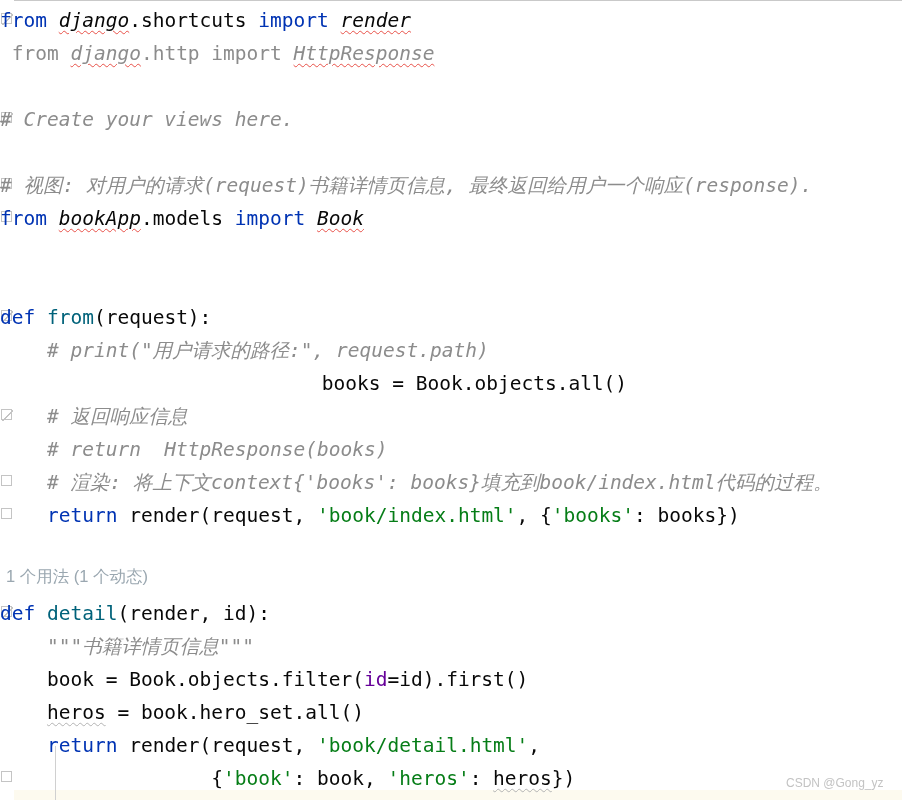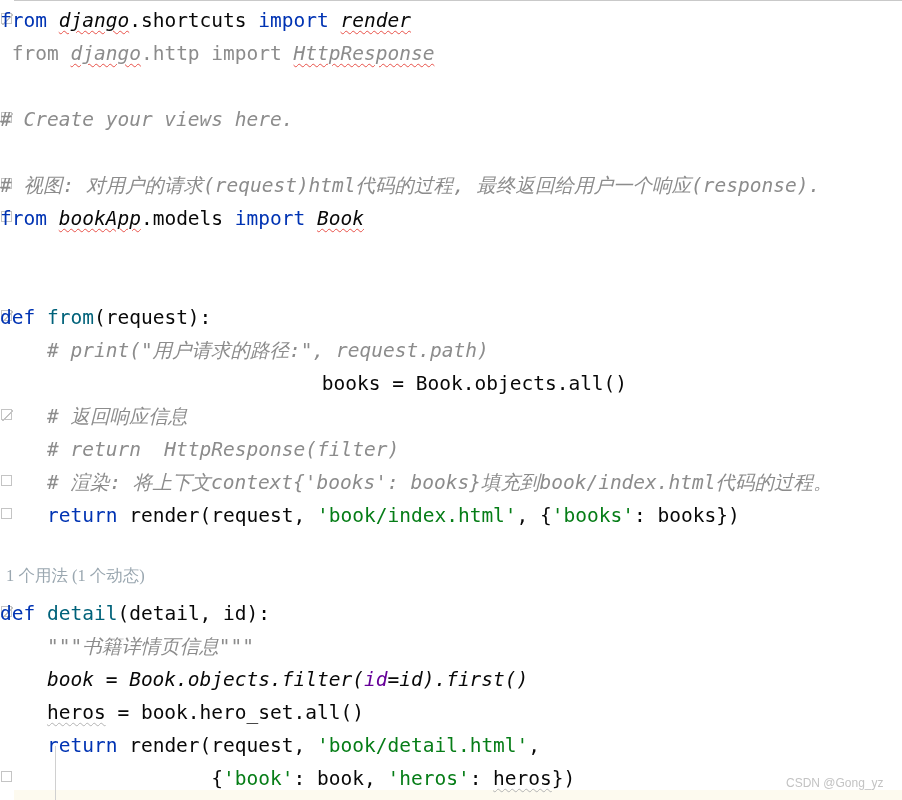--- a/index.html
+++ b/index.html
@@ -93,21 +93,21 @@
   .sqg {
     text-decoration: underline wavy #b3b3b3;
     text-decoration-thickness: 1px;
     text-underline-offset: 3px;
   }
 
   
   .codevision {
     position: absolute;
     left: 6px;
-    font-family: Liberation Serif, serif;
+    font-family: Liberation Sans, sans-serif;
     font-size: 16.5px;
     line-height: 22px;
     color: #9aa7b0;
     white-space: pre;
     cursor: pointer;
   }
   
   .watermark {
     position: absolute;
     font-family: "Liberation Sans", "DejaVu Sans", sans-serif;
@@ -142,35 +142,35 @@
   <div id="indent-guides">
       <div class="indent-guide" style="left: 55px; top: 746px; height: 54px;"></div>
     </div>
 
   <div id="code-lines">
       <div class="line" style="top: 4px;"><span class="kw">from</span><span class="plain"> </span><span class="plain sq">django</span><span class="plain">.shortcuts </span><span class="kw">import</span><span class="plain"> </span><span class="plain sq">render</span></div>
       <div class="line" style="top: 37px;"><span class="grey"> from </span><span class="grey sq">django</span><span class="grey">.http import </span><span class="grey sq">HttpResponse</span></div>
       <div class="line" style="top: 70px;"></div>
       <div class="line" style="top: 103px;"><span class="comment"># Create your views here.</span></div>
       <div class="line" style="top: 136px;"></div>
-      <div class="line" style="top: 169px;"><span class="comment"># 视图: 对用户的请求(request)html代码的过程, 最终返回给用户一个响应(response).</span></div>
+      <div class="line" style="top: 169px;"><span class="comment"># 视图: 对用户的请求(request)书籍详情页信息, 最终返回给用户一个响应(response).</span></div>
       <div class="line" style="top: 202px;"><span class="kw">from</span><span class="plain"> </span><span class="plain sq">bookApp</span><span class="plain">.models </span><span class="kw">import</span><span class="plain"> </span><span class="plain sq">Book</span></div>
       <div class="line" style="top: 235px;"></div>
       <div class="line" style="top: 268px;"></div>
       <div class="line" style="top: 301px;"><span class="kw">def</span><span class="plain"> </span><span class="fn">from</span><span class="plain">(request):</span></div>
       <div class="line" style="top: 334px;"><span class="comment">    # print("用户请求的路径:", request.path)</span></div>
       <div class="line" style="top: 367px; text-align: center;"><span class="plain">    books = Book.objects.all()</span></div>
       <div class="line" style="top: 400px;"><span class="comment">    # 返回响应信息</span></div>
-      <div class="line" style="top: 433px;"><span class="comment">    # return  HttpResponse(filter)</span></div>
+      <div class="line" style="top: 433px;"><span class="comment">    # return  HttpResponse(books)</span></div>
       <div class="line" style="top: 466px;"><span class="comment">    # 渲染: 将上下文context{'books': books}填充到book/index.html代码的过程。</span></div>
       <div class="line" style="top: 499px;"><span class="plain">    </span><span class="kw">return</span><span class="plain"> render(request, </span><span class="str">'book/index.html'</span><span class="plain">, {</span><span class="str">'books'</span><span class="plain">: books})</span></div>
       <div class="line" style="top: 532px;"></div>
-      <div class="line" style="top: 597px;"><span class="kw">def</span><span class="plain"> </span><span class="fn">detail</span><span class="plain">(detail, id):</span></div>
+      <div class="line" style="top: 597px;"><span class="kw">def</span><span class="plain"> </span><span class="fn">detail</span><span class="plain">(render, id):</span></div>
       <div class="line" style="top: 630px;"><span class="doc">    """书籍详情页信息"""</span></div>
-      <div class="line" style="top: 663px; font-style: italic;"><span class="plain">    book = Book.objects.filter(</span><span class="kwarg">id</span><span class="plain">=id).first()</span></div>
+      <div class="line" style="top: 663px;"><span class="plain">    book = Book.objects.filter(</span><span class="kwarg">id</span><span class="plain">=id).first()</span></div>
       <div class="line" style="top: 696px;"><span class="plain">    </span><span class="plain sqg">heros</span><span class="plain"> = book.hero_set.all()</span></div>
       <div class="line" style="top: 729px;"><span class="plain">    </span><span class="kw">return</span><span class="plain"> render(request, </span><span class="str">'book/detail.html'</span><span class="plain">,</span></div>
       <div class="line" style="top: 762px;"><span class="plain">                  {</span><span class="str">'book'</span><span class="plain">: book, </span><span class="str">'heros'</span><span class="plain">: </span><span class="plain sqg">heros</span><span class="plain">})</span></div>
     </div>
 
   <div id="codevision-layer">
       <div class="codevision" style="top: 565px;">1 个用法 (1 个动态)</div>
     </div>
 
   <div class="watermark" id="watermark" style="left: 786px; top: 775px;">CSDN @Gong_yz</div>

